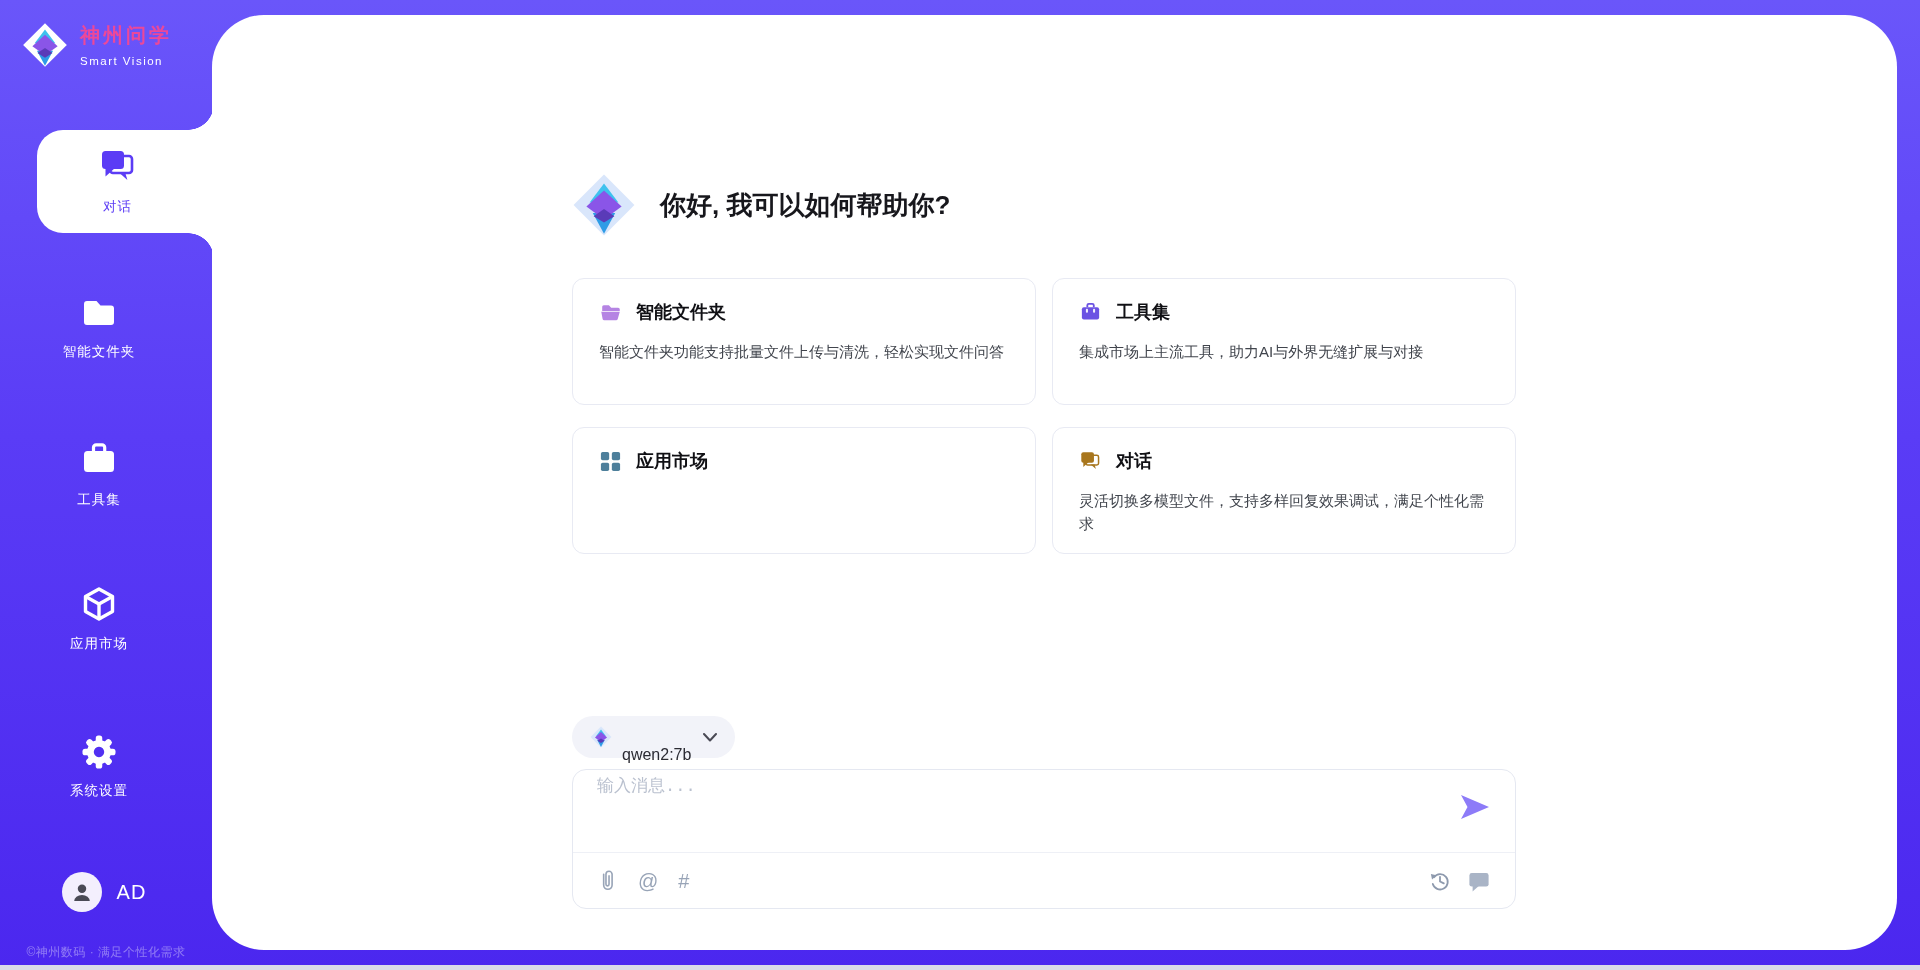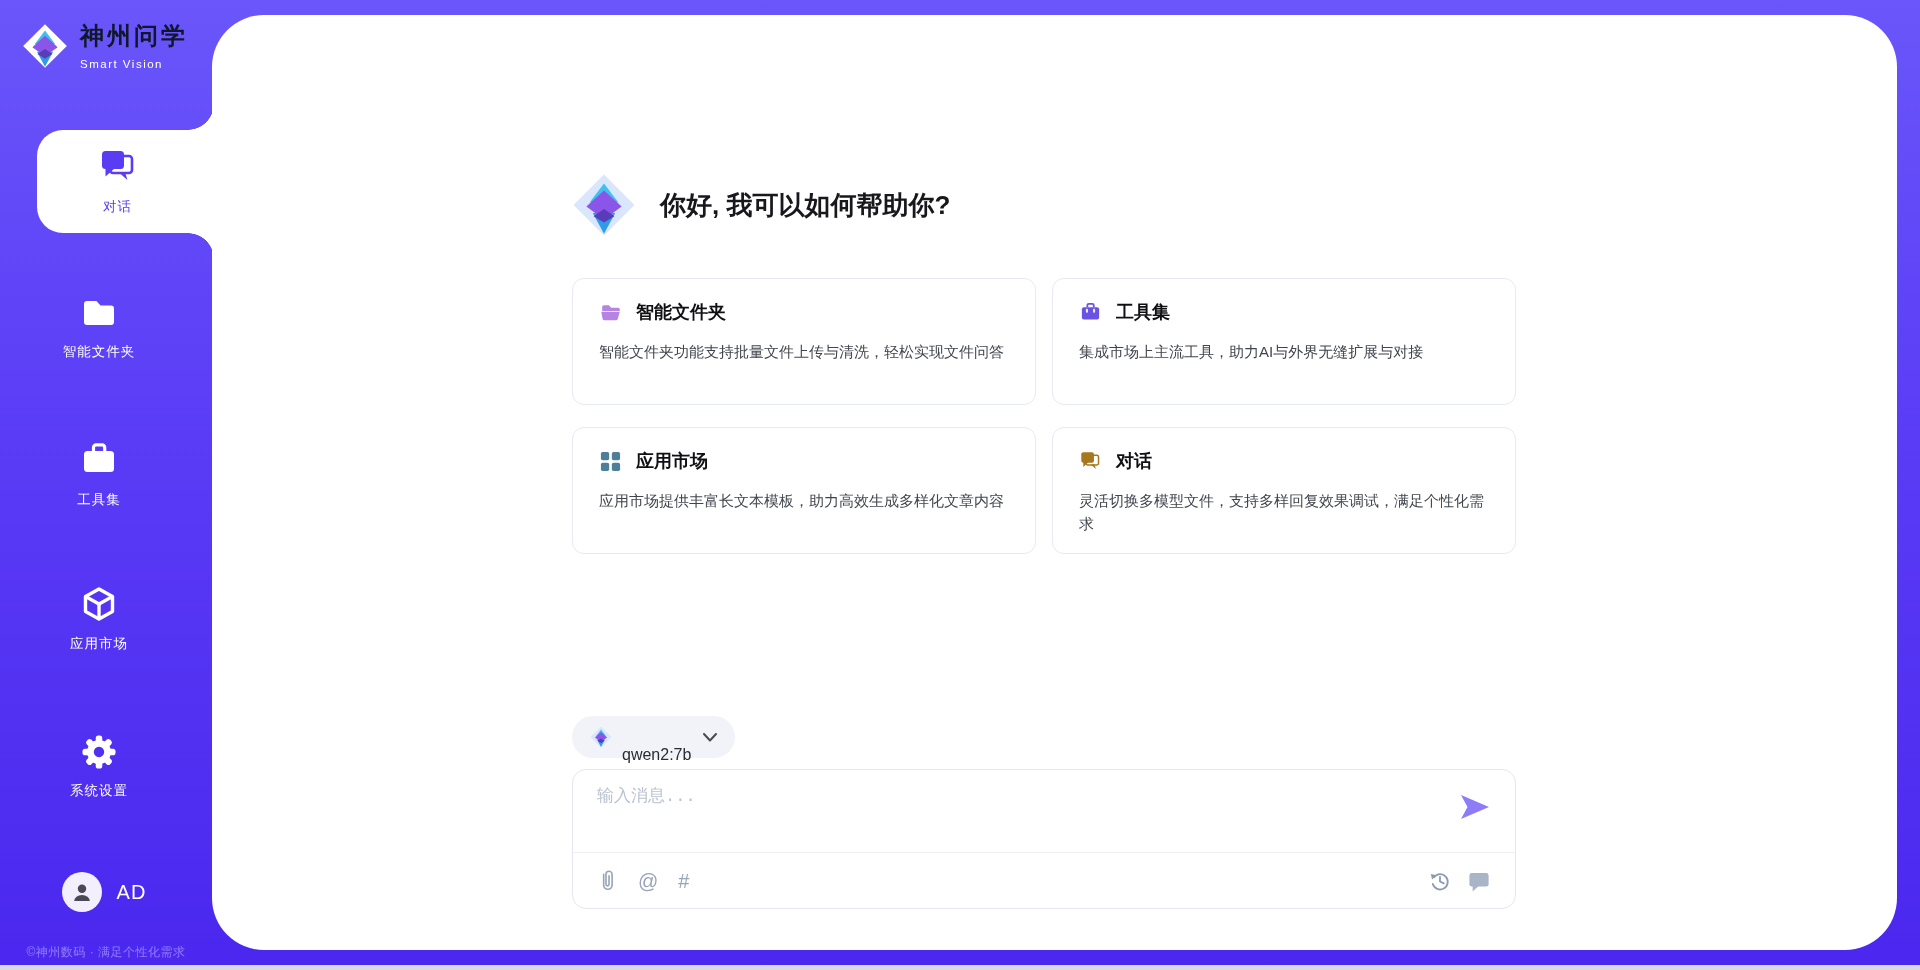--- a/index.html
+++ b/index.html
@@ -17,21 +17,21 @@
   .main-panel {
     position:absolute; left:212px; top:15px; right:23px; bottom:20px;
     background:#ffffff; border-radius:52px; z-index:1;
   }
 
   
   .sidebar { position:absolute; left:0; top:0; width:212px; height:100%; z-index:2; }
 
   .logo { position:absolute; top:22px; left:22px; display:flex; align-items:center; gap:12px; }
   .logo svg { width:46px; height:46px; }
-  .brand-name { color:#0f172a; font-size:24px; font-weight:700; letter-spacing:3px; line-height:1.15; }
+  .brand-name { color:#ec4899; font-size:20px; font-weight:700; letter-spacing:3px; line-height:1.15; }
   .brand-sub { color:#fff; font-size:11.5px; letter-spacing:1.5px; margin-top:8px; }
 
   .nav-item { position:absolute; left:0; width:212px; text-align:center; padding-right:14px; color:#fff; cursor:pointer; }
   .nav-item .nav-icon { display:inline-block; width:40px; height:40px; }
   .nav-item .nav-label { display:block; font-size:13.5px; margin-top:7px; letter-spacing:1px; }
 
   .nav-item.active {
     left:37px; width:177px; height:103px; padding-right:16px;
     background:#fff; border-radius:26px 0 0 26px;
     color:#5b3cf5; padding-top:17px;
@@ -75,21 +75,21 @@
   }
   .model-chip svg.mini-diamond { width:22px; height:22px; }
   .model-name { font-size:16px; color:#2b2b33;margin-top:36px; }
   .chevron { width:14px; height:9px; margin-left:2px; }
 
   .composer {
     position:absolute; top:754px; left:0; width:944px; height:140px;
     background:#fff; border:1px solid #e5e8f1; border-radius:14px;
   }
   .composer textarea {
-    position:absolute; top:14px; left:24px; right:72px; height:58px;
+    position:absolute; top:4px; left:24px; right:72px; height:58px;
     border:none; outline:none; resize:none; font-family:Liberation Mono, monospace; font-size:17px; color:#333;
     background:transparent;
   }
   .composer textarea::placeholder { color:#bac1cf; }
   .send-btn { position:absolute; top:22px; right:24px; width:32px; height:30px; cursor:pointer; }
   .composer-divider { position:absolute; top:82px; left:0; right:0; height:1px; background:#eef0f6; }
   .composer-toolbar { position:absolute; top:83px; bottom:0; left:24px; right:24px; display:flex; align-items:center; justify-content:space-between; }
   .tool-group { display:flex; align-items:center; gap:20px; }
   .tool-group.right { gap:16px; }
   .tool-glyph { font-size:20px; color:#98a4b7; line-height:1; cursor:pointer; }
@@ -233,21 +233,20 @@
           <svg viewBox="0 0 24 24">
             <g fill="#4d7f9b">
               <rect x="2" y="2" width="8.6" height="8.6" rx="1.8"></rect>
               <rect x="13.4" y="2" width="8.6" height="8.6" rx="1.8"></rect>
               <rect x="2" y="13.4" width="8.6" height="8.6" rx="1.8"></rect>
               <rect x="13.4" y="13.4" width="8.6" height="8.6" rx="1.8"></rect>
             </g>
           </svg>
           <span class="card-title">应用市场</span>
         </div>
-        <div class="card-desc">应用市场提供丰富长文本模板，助力高效生成多样化文章内容</div>
       </div>
 
       <div class="card">
         <div class="card-head">
           <svg viewBox="0 0 40 40" style="color:#a8761d">
               <use href="#chat-bubbles"></use>
             </svg>
           <span class="card-title">对话</span>
         </div>
         <div class="card-desc">灵活切换多模型文件，支持多样回复效果调试，满足个性化需求</div>

